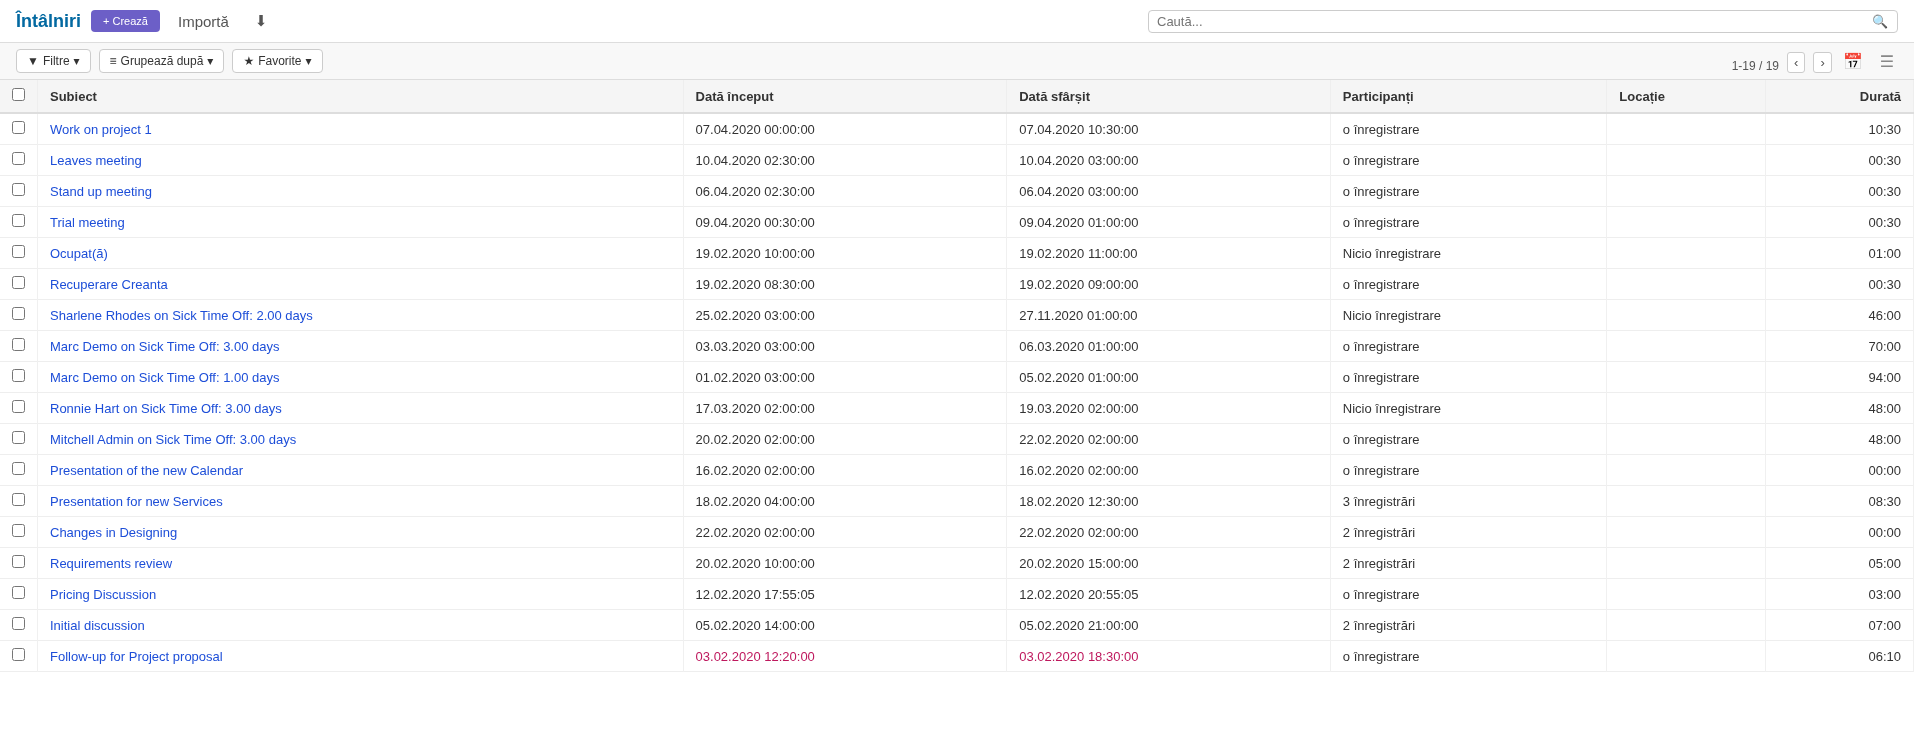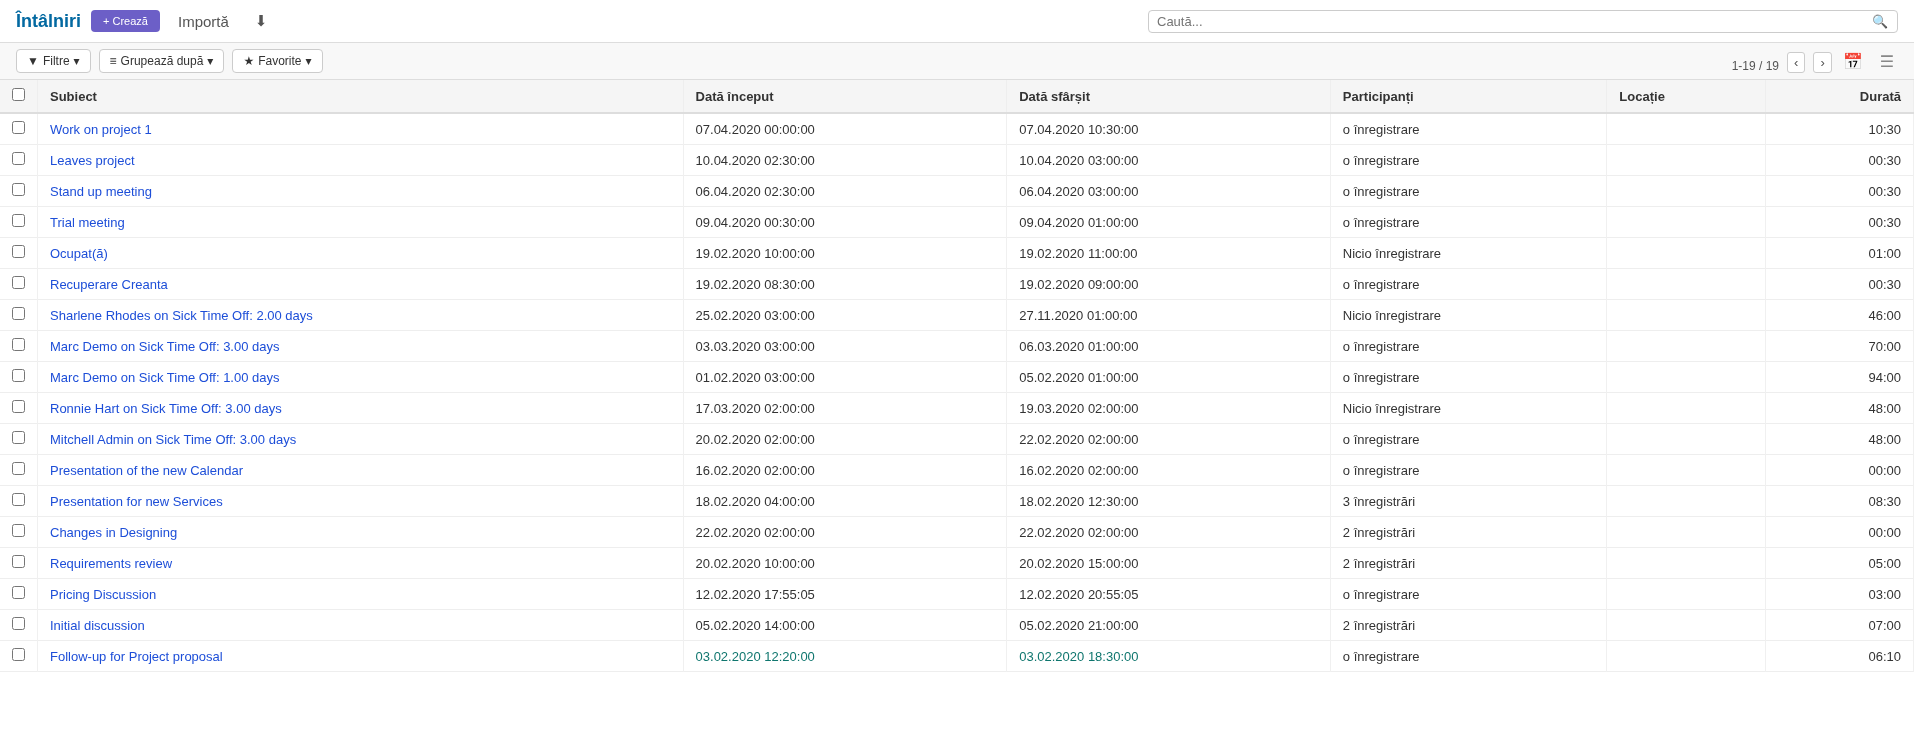--- a/index.html
+++ b/index.html
@@ -114,21 +114,21 @@
       font-size: 13px;
       color: #333;
       border-right: 1px solid #f0f0f0;
       white-space: nowrap;
     }
     tbody td.subject-cell { color: #1d4ed8; cursor: pointer; }
     td.col-duration { text-align: right; }
     .checkbox-col { width: 30px; text-align: center; }
     input[type="checkbox"] { cursor: pointer; }
 
-    .highlight-blue { color: #0f766e; }
+    .highlight-blue { color: #be185d; }
   </style>
 </head>
 <body>
 
 <div class="top-bar">
   <div class="top-bar-left">
     <span class="page-title">Întâlniri</span>
     <button class="btn-create">+ Crează</button>
     <button class="btn-import">Importă</button>
     <button class="btn-download">⬇</button>
@@ -188,21 +188,21 @@
           <td class="checkbox-col"><input type="checkbox" style=""></td>
           <td class="subject-cell">Work on project 1</td>
           <td>07.04.2020 00:00:00</td>
           <td>07.04.2020 10:30:00</td>
           <td>o înregistrare</td>
           <td></td>
           <td class="col-duration">10:30</td>
         </tr>
         <tr>
           <td class="checkbox-col"><input type="checkbox" style=""></td>
-          <td class="subject-cell">Leaves project</td>
+          <td class="subject-cell">Leaves meeting</td>
           <td>10.04.2020 02:30:00</td>
           <td>10.04.2020 03:00:00</td>
           <td>o înregistrare</td>
           <td></td>
           <td class="col-duration">00:30</td>
         </tr>
         <tr>
           <td class="checkbox-col"><input type="checkbox" style=""></td>
           <td class="subject-cell">Stand up meeting</td>
           <td>06.04.2020 02:30:00</td>

